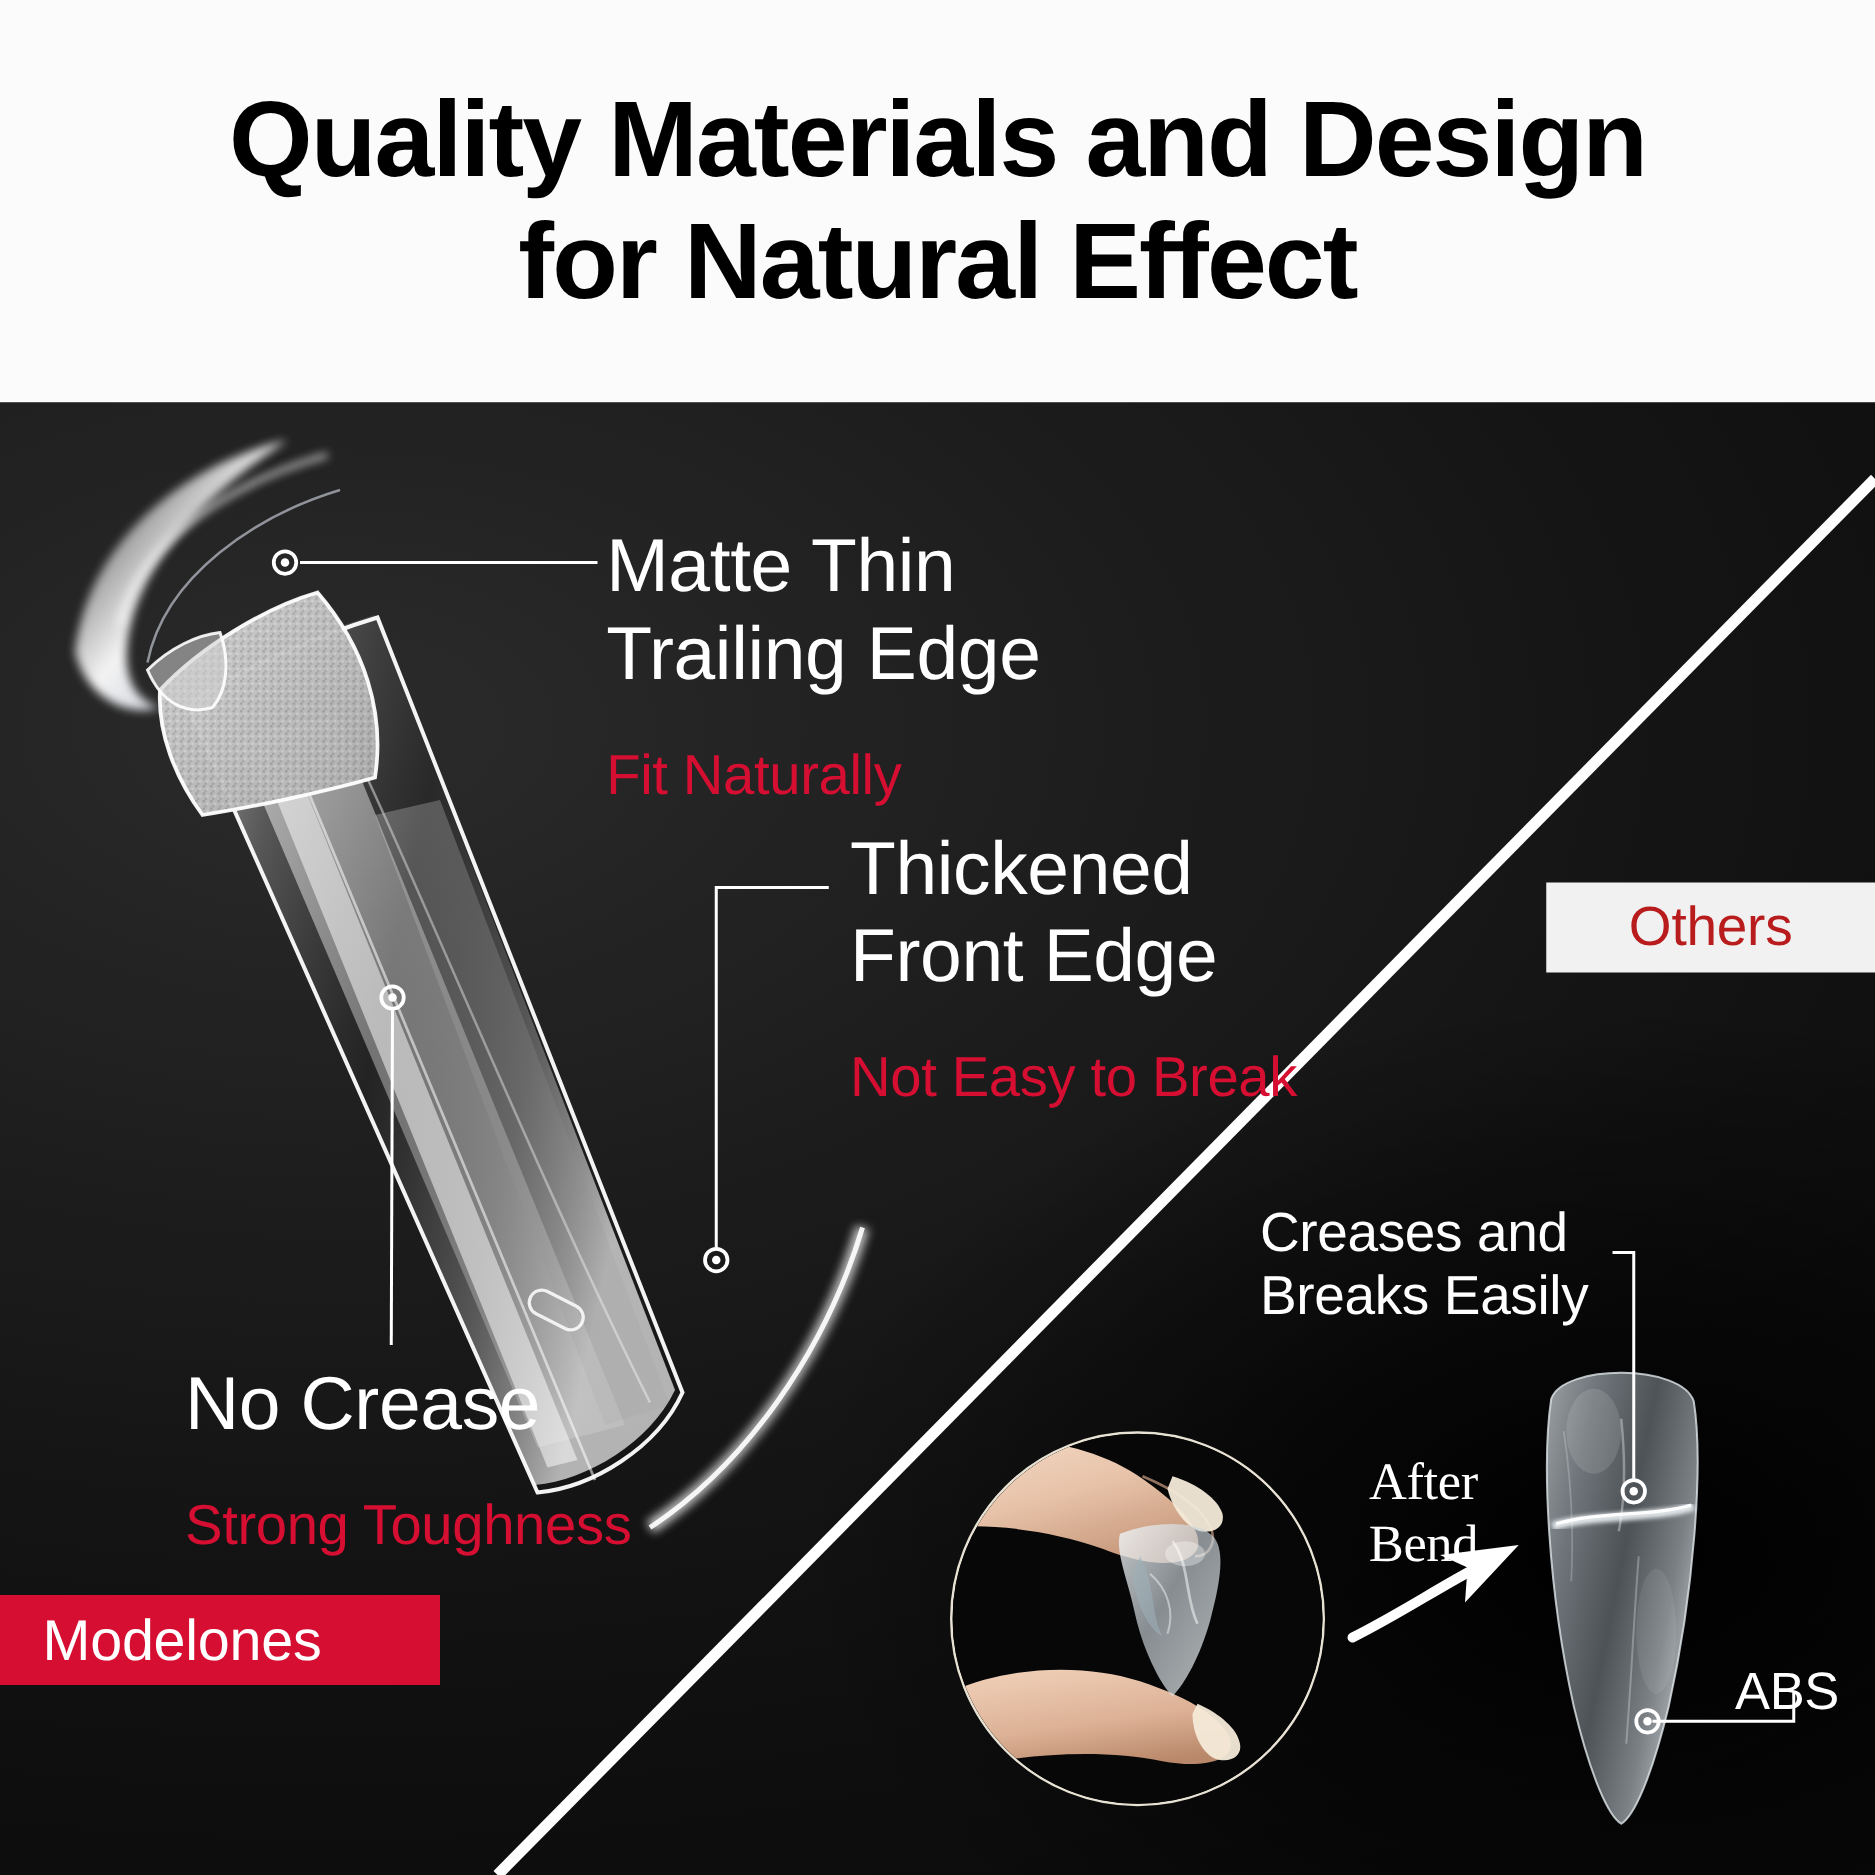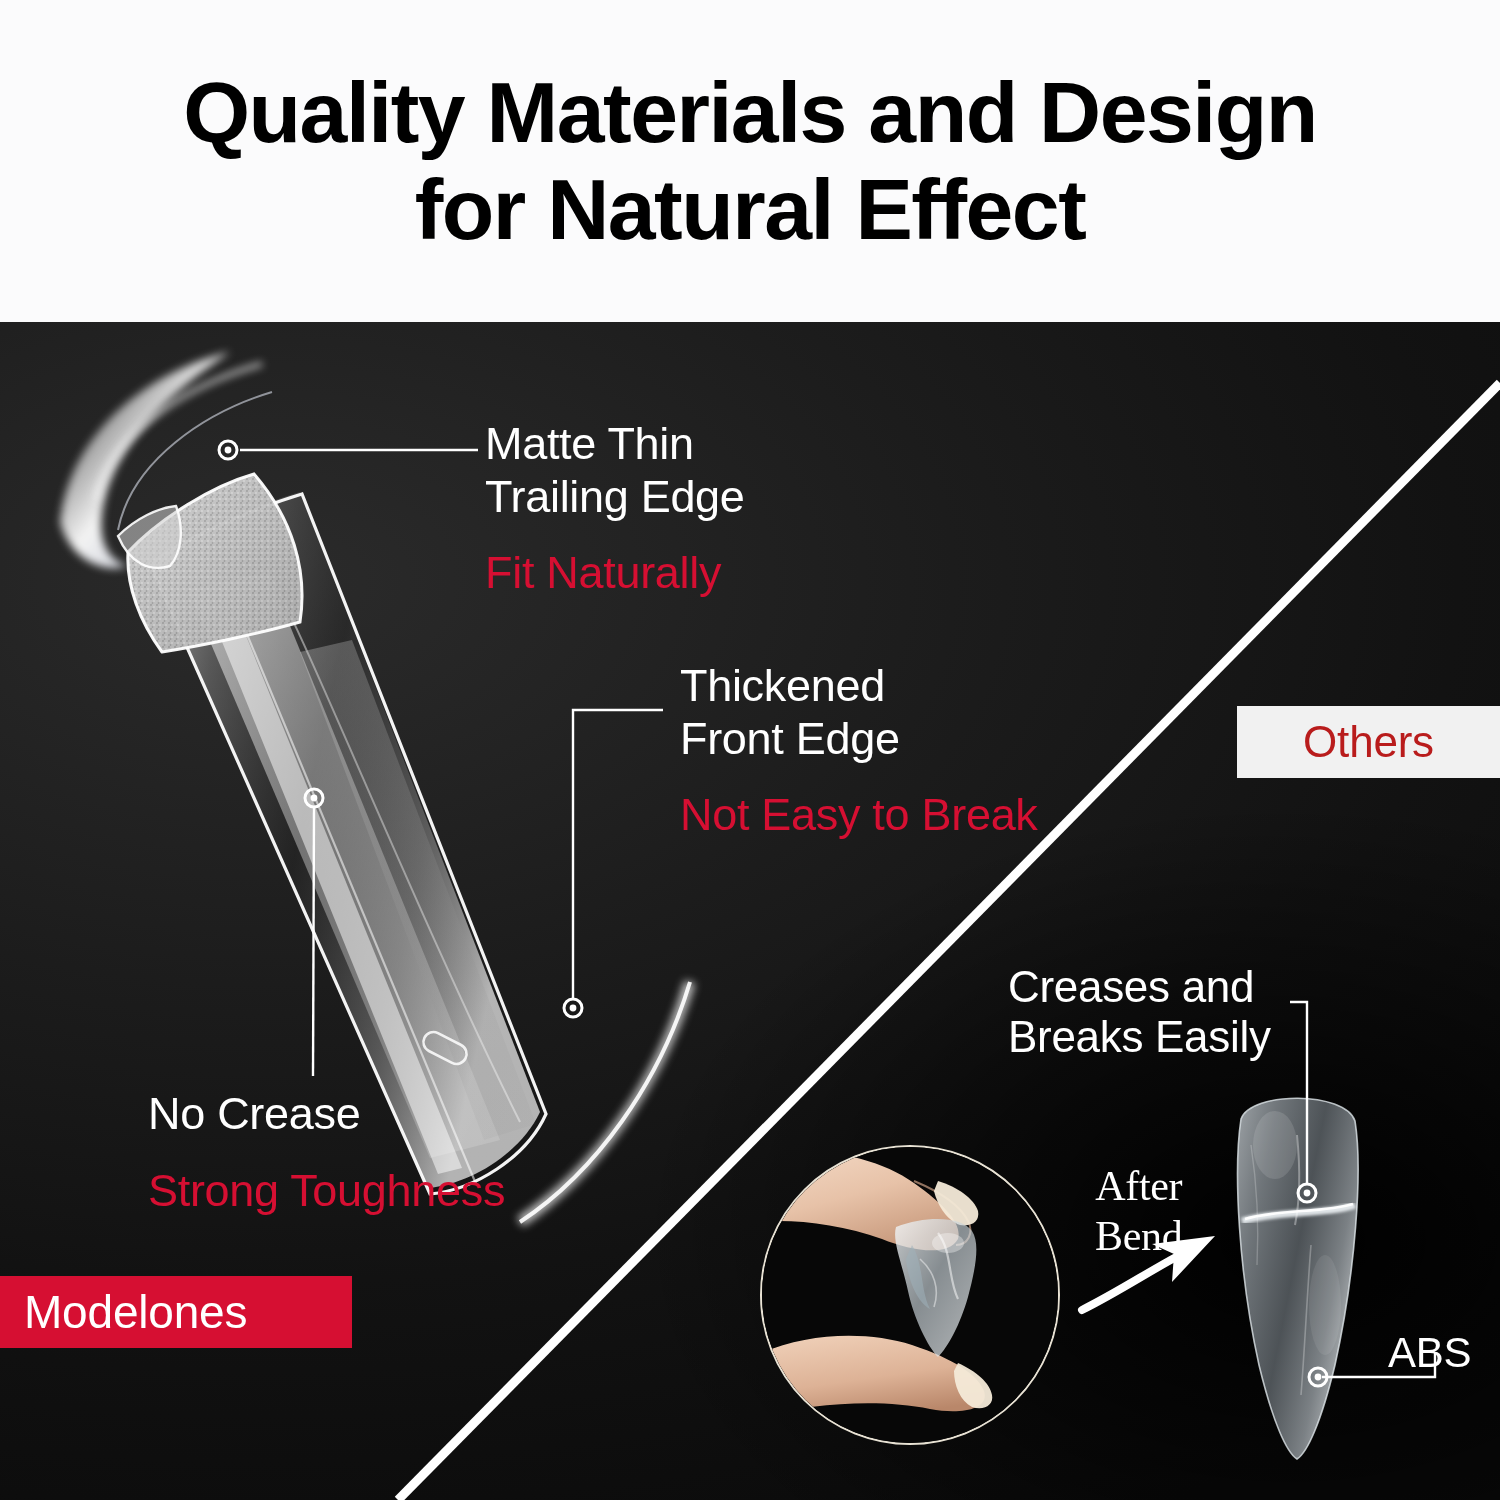--- a/index.html
+++ b/index.html
@@ -29,38 +29,38 @@
   .stage-right-wash{
     position:absolute; inset:0;
     background:radial-gradient(70% 60% at 86% 78%, #000 0%, rgba(0,0,0,0) 62%);
   }
 
   
   .nail-art{ position:absolute; left:0; top:322px; width:820px; height:950px; }
 
   
   .label{ position:absolute; }
-  .label .t{ color:#ffffff; font-size:45px; line-height:1.17; font-weight:400; letter-spacing:-.3px; white-space:pre-line; }
-  .label .s{ color:#d60f32; font-size:45px; line-height:1.17; font-weight:400; letter-spacing:-.3px; margin-top:24px; white-space:pre-line; }
+  .label .t{ color:#ffffff; font-size:60px; line-height:1.17; font-weight:400; letter-spacing:-.3px; white-space:pre-line; }
+  .label .s{ color:#d60f32; font-size:45px; line-height:1.17; font-weight:400; letter-spacing:-.3px; margin-top:36px; white-space:pre-line; }
 
   #lbl-matte   { left:485px; top:418px; }
   #lbl-thick   { left:680px; top:660px; }
   #lbl-nocrease{ left:148px; top:1088px; }
   #lbl-creases { left:1008px; top:962px; }
   #lbl-creases .t{ font-size:44px; line-height:1.14; }
   #lbl-afterbend{ left:1095px; top:1162px; text-align:center; }
   #lbl-afterbend .t{ font-size:42px; line-height:1.18;font-family:Liberation Serif, serif; }
   #lbl-abs     { left:1388px; top:1328px; }
   #lbl-abs .t{ font-size:42px; }
 
   
   .badge-modelones{
     position:absolute; left:0; top:1276px; width:352px; height:72px;
     background:#d60f32; color:#fff; font-size:46px; font-weight:500;
-    display:flex; align-items:center; padding-left:24px; letter-spacing:-.2px;
+    display:flex; align-items:center; padding-left:34px; letter-spacing:-.2px;
   }
   .badge-others{
     position:absolute; left:1237px; top:706px; width:263px; height:72px;
     background:#f1f1f1; color:#b91c1c; font-size:44px; font-weight:400;
     display:flex; align-items:center; justify-content:center; letter-spacing:-.2px;
   }
 
   
   .leaders{ position:absolute; left:0; top:0; width:1500px; height:1500px; pointer-events:none; }
 

